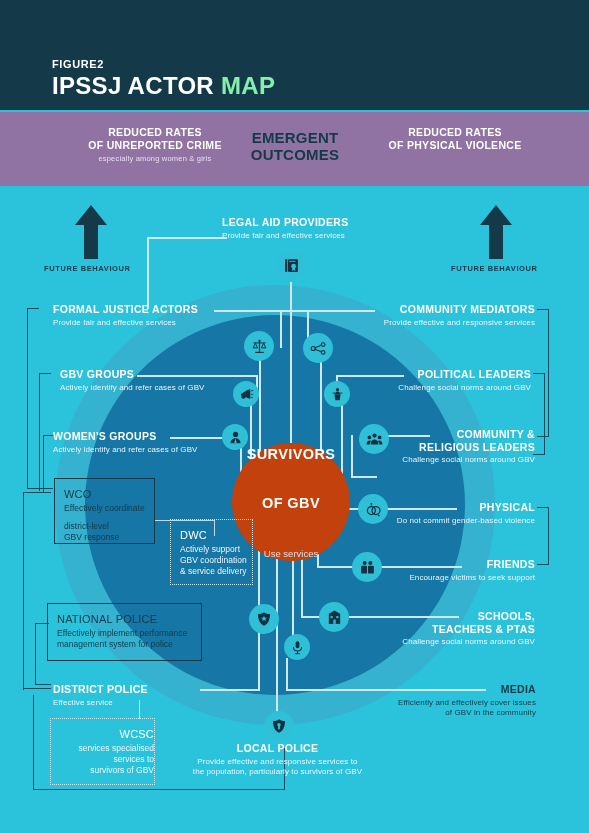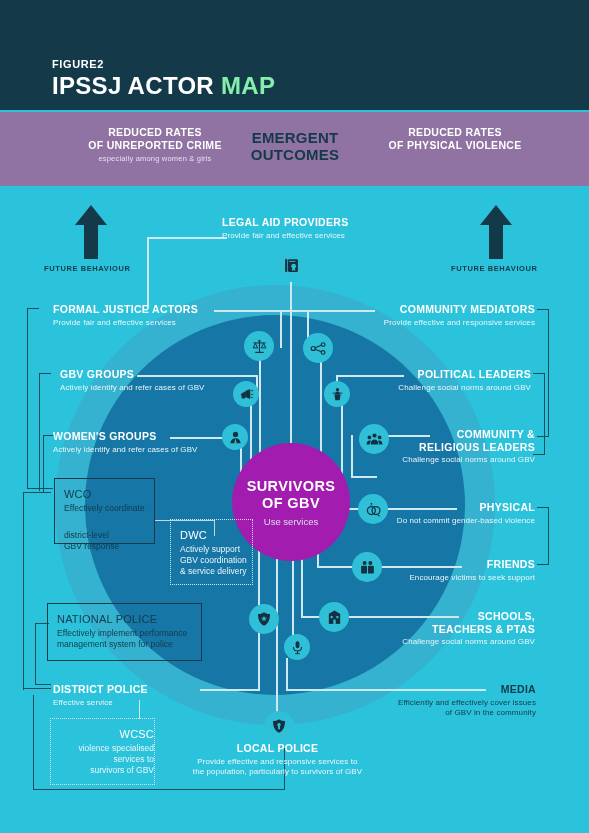--- a/index.html
+++ b/index.html
@@ -22,21 +22,21 @@
   .band{position:absolute;left:0;top:112px;width:589px;height:74px;background:#9072a3;}
   .band-col{position:absolute;text-align:center;}
   .band-t1{font-size:10.5px;font-weight:bold;color:#ffffff;line-height:12.5px;letter-spacing:.3px;}
   .band-sub{font-size:7.5px;color:#e8dff0;margin-top:3px;letter-spacing:.2px;}
   .band-mid{font-size:15px;font-weight:bold;color:#143a4a;line-height:17px;letter-spacing:.2px;}
 
   
   .ring{position:absolute;border-radius:50%;}
   .ring-outer{background:#35b2cf;}
   .ring-inner{background:#1676a5;}
-  .core{position:absolute;border-radius:50%;background:#a21caf;display:flex;flex-direction:column;align-items:center;justify-content:center;text-align:center;}
+  .core{position:absolute;border-radius:50%;background:#c2410c;display:flex;flex-direction:column;align-items:center;justify-content:center;text-align:center;gap:32px;}
   .core-t{font-size:14.5px;font-weight:bold;color:#ffffff;line-height:17px;letter-spacing:.4px;}
   .core-s{font-size:9.5px;color:#d5e2e8;margin-top:4px;}
 
   
   .arrow{position:absolute;width:36px;height:54px;}
   .arrow svg{display:block;}
   .arrow-lbl{position:absolute;font-size:7.5px;font-weight:bold;color:#143a4a;letter-spacing:.6px;white-space:nowrap;}
 
   
   .nico{position:absolute;width:26px;height:26px;border-radius:50%;background:#2fc0d8;display:flex;align-items:center;justify-content:center;}
@@ -385,40 +385,40 @@
 
   <div class="lbl" style="left:175px;top:742px;width:205px;text-align:center;">
     <div class="t">LOCAL POLICE</div>
     <div class="d">Provide effective and responsive services to</div>
     <div class="d" style="margin-top:0;">the population, particularly to survivors of GBV</div>
   </div>
 
   <div class="box" style="left:54px;top:478px;width:101px;height:66px;padding:9px 0 0 9px;box-sizing:border-box;">
     <div class="bt">WCO</div>
     <div class="bd">Effectively coordinate</div>
-    <div class="bd" style="margin-top:16px;">district-level</div>
+    <div class="bd" style="margin-top:7px;">district-level</div>
     <div class="bd" style="margin-top:0;">GBV response</div>
   </div>
 
   <div class="box dotted" style="left:170px;top:519px;width:83px;height:66px;padding:9px 0 0 9px;box-sizing:border-box;">
     <div class="bt">DWC</div>
     <div class="bd">Actively support</div>
     <div class="bd" style="margin-top:0;">GBV coordination</div>
     <div class="bd" style="margin-top:0;">&amp; service delivery</div>
   </div>
   <div class="ln" style="left:155px;top:520px;width:60px;height:1px;background:#bcd9e4;"></div>
   <div class="ln" style="left:214px;top:520px;width:1px;height:16px;background:#bcd9e4;"></div>
 
   <div class="box" style="left:47px;top:603px;width:155px;height:58px;padding:9px 0 0 9px;box-sizing:border-box;">
     <div class="bt">NATIONAL POLICE</div>
     <div class="bd">Effectively implement performance</div>
     <div class="bd" style="margin-top:0;">management system for police</div>
   </div>
 
   <div class="box dotted" style="left:50px;top:718px;width:105px;height:67px;padding:9px 0 0 9px;box-sizing:border-box;text-align:right;">
     <div class="bt">WCSC</div>
-    <div class="bd">violence specialised</div>
+    <div class="bd">services specialised</div>
     <div class="bd" style="margin-top:0;">services to</div>
     <div class="bd" style="margin-top:0;">survivors of GBV</div>
   </div>
   <div class="ln" style="left:139px;top:700px;width:1px;height:19px;background:#cfe9f2;"></div>
 
 </div>
 
 </body></html>

